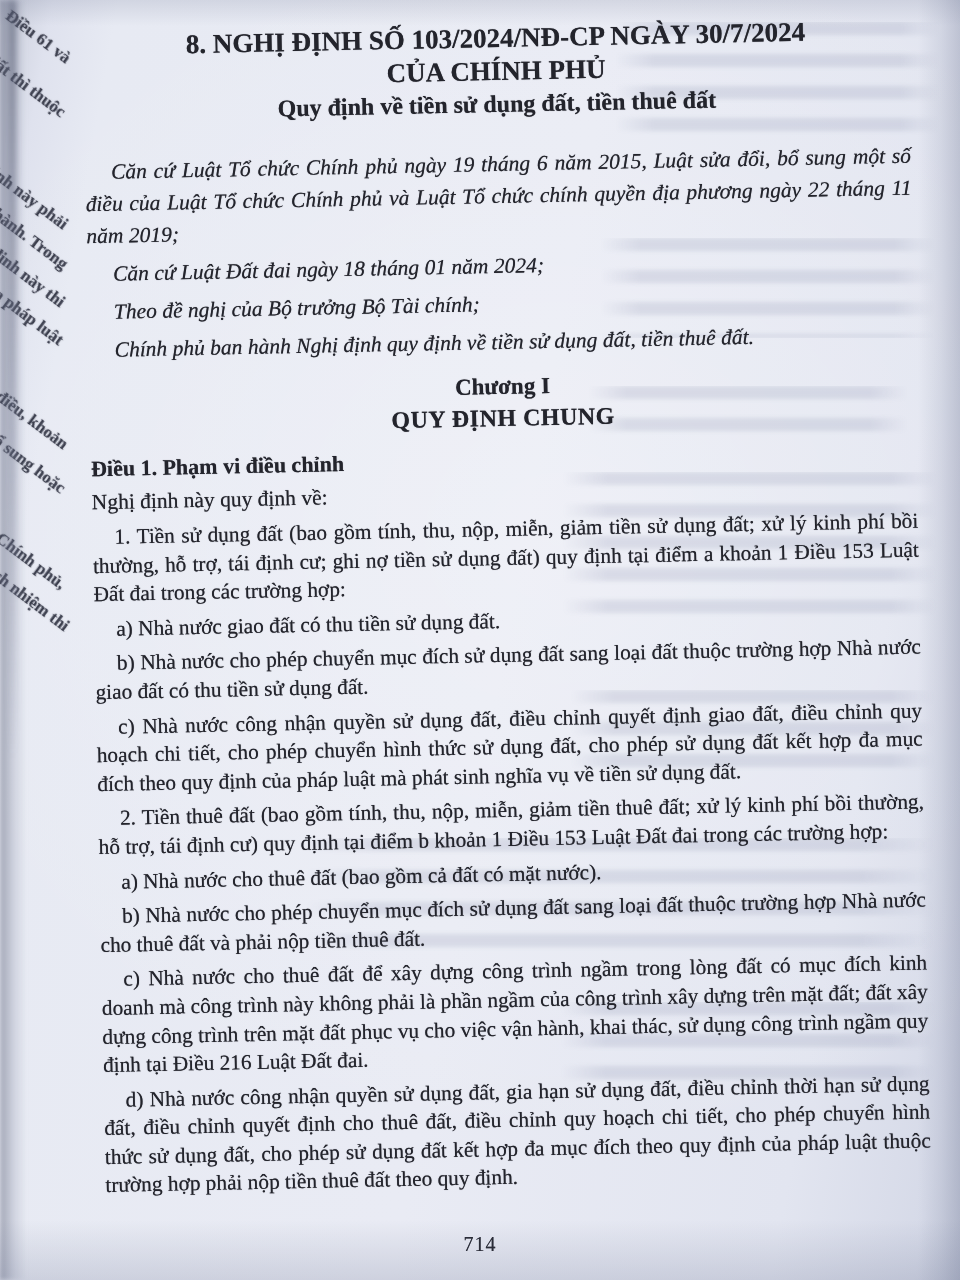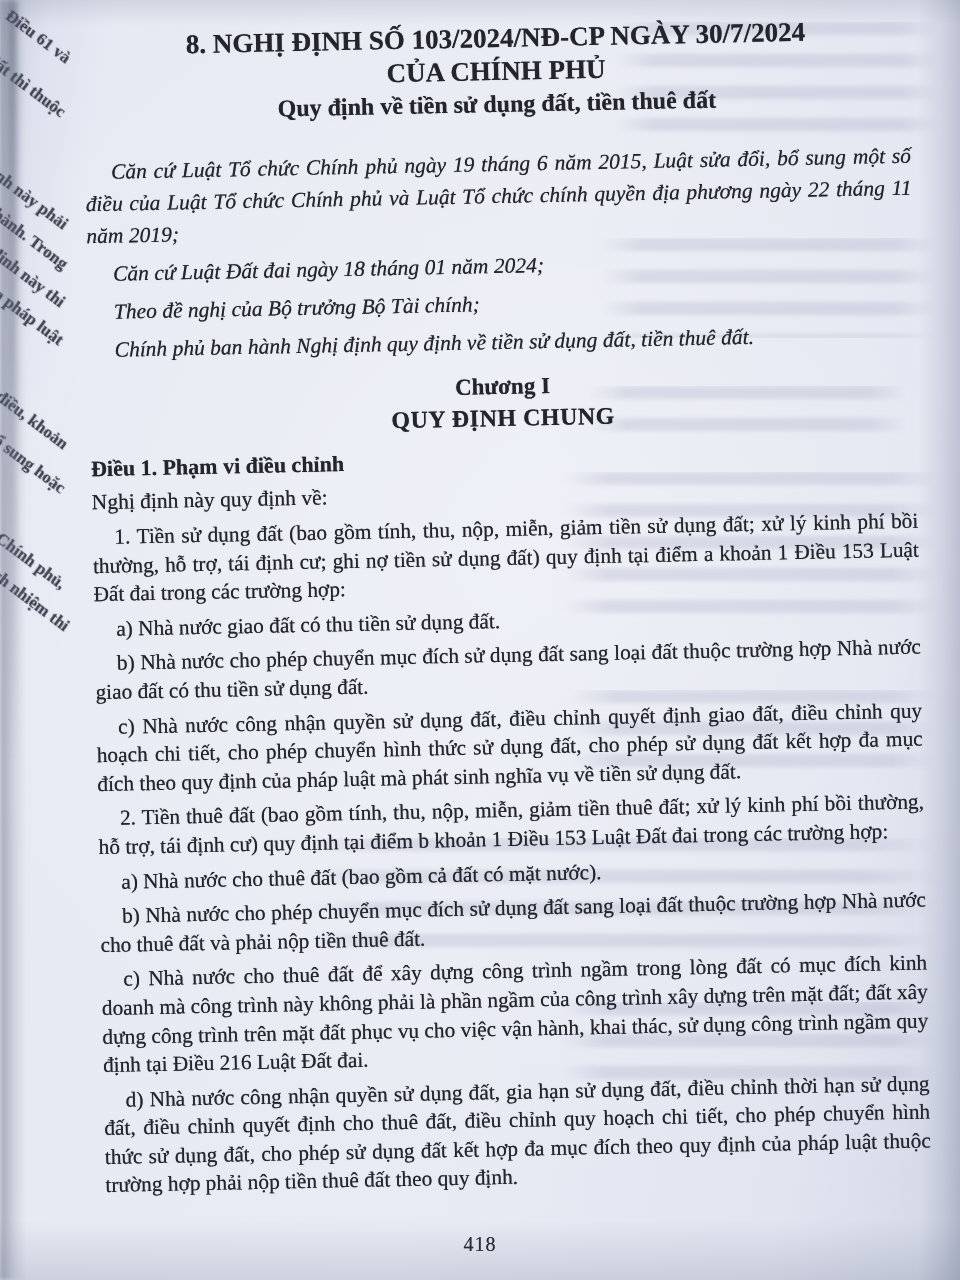--- a/index.html
+++ b/index.html
@@ -162,14 +162,14 @@
     <span class="sf sf9">huộc Chính phủ,</span>
     <span class="sf sf10">u trách nhiệm thi</span>
   </div>
 
   <div class="spine-gutter"></div>
   <div class="spine-crease"></div>
   <div class="right-edge-shade"></div>
   <div class="top-shade"></div>
   <div class="bottom-shade"></div>
 
-  <div class="page-number">418</div>
+  <div class="page-number">714</div>
 </div>
 
 </body></html>

